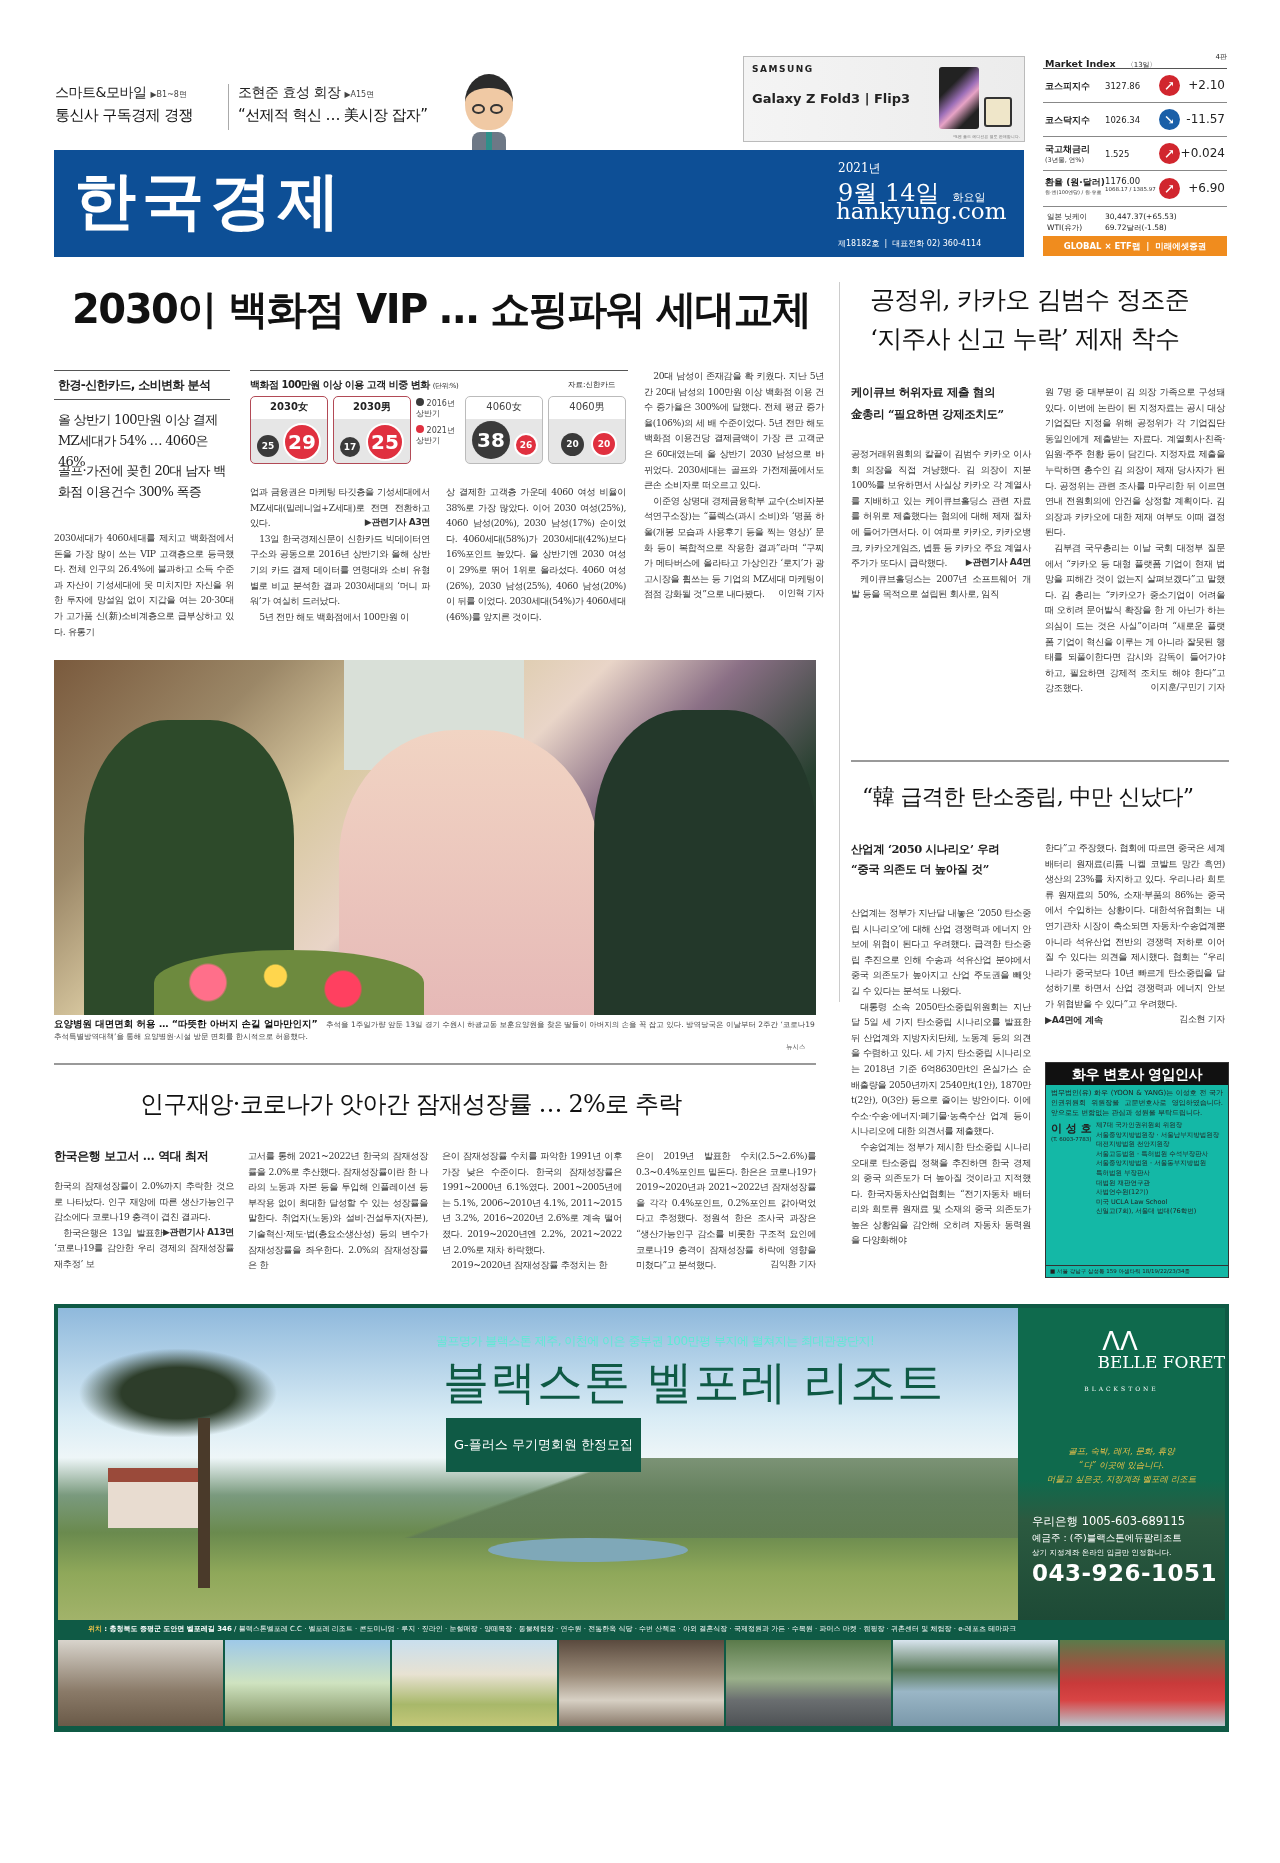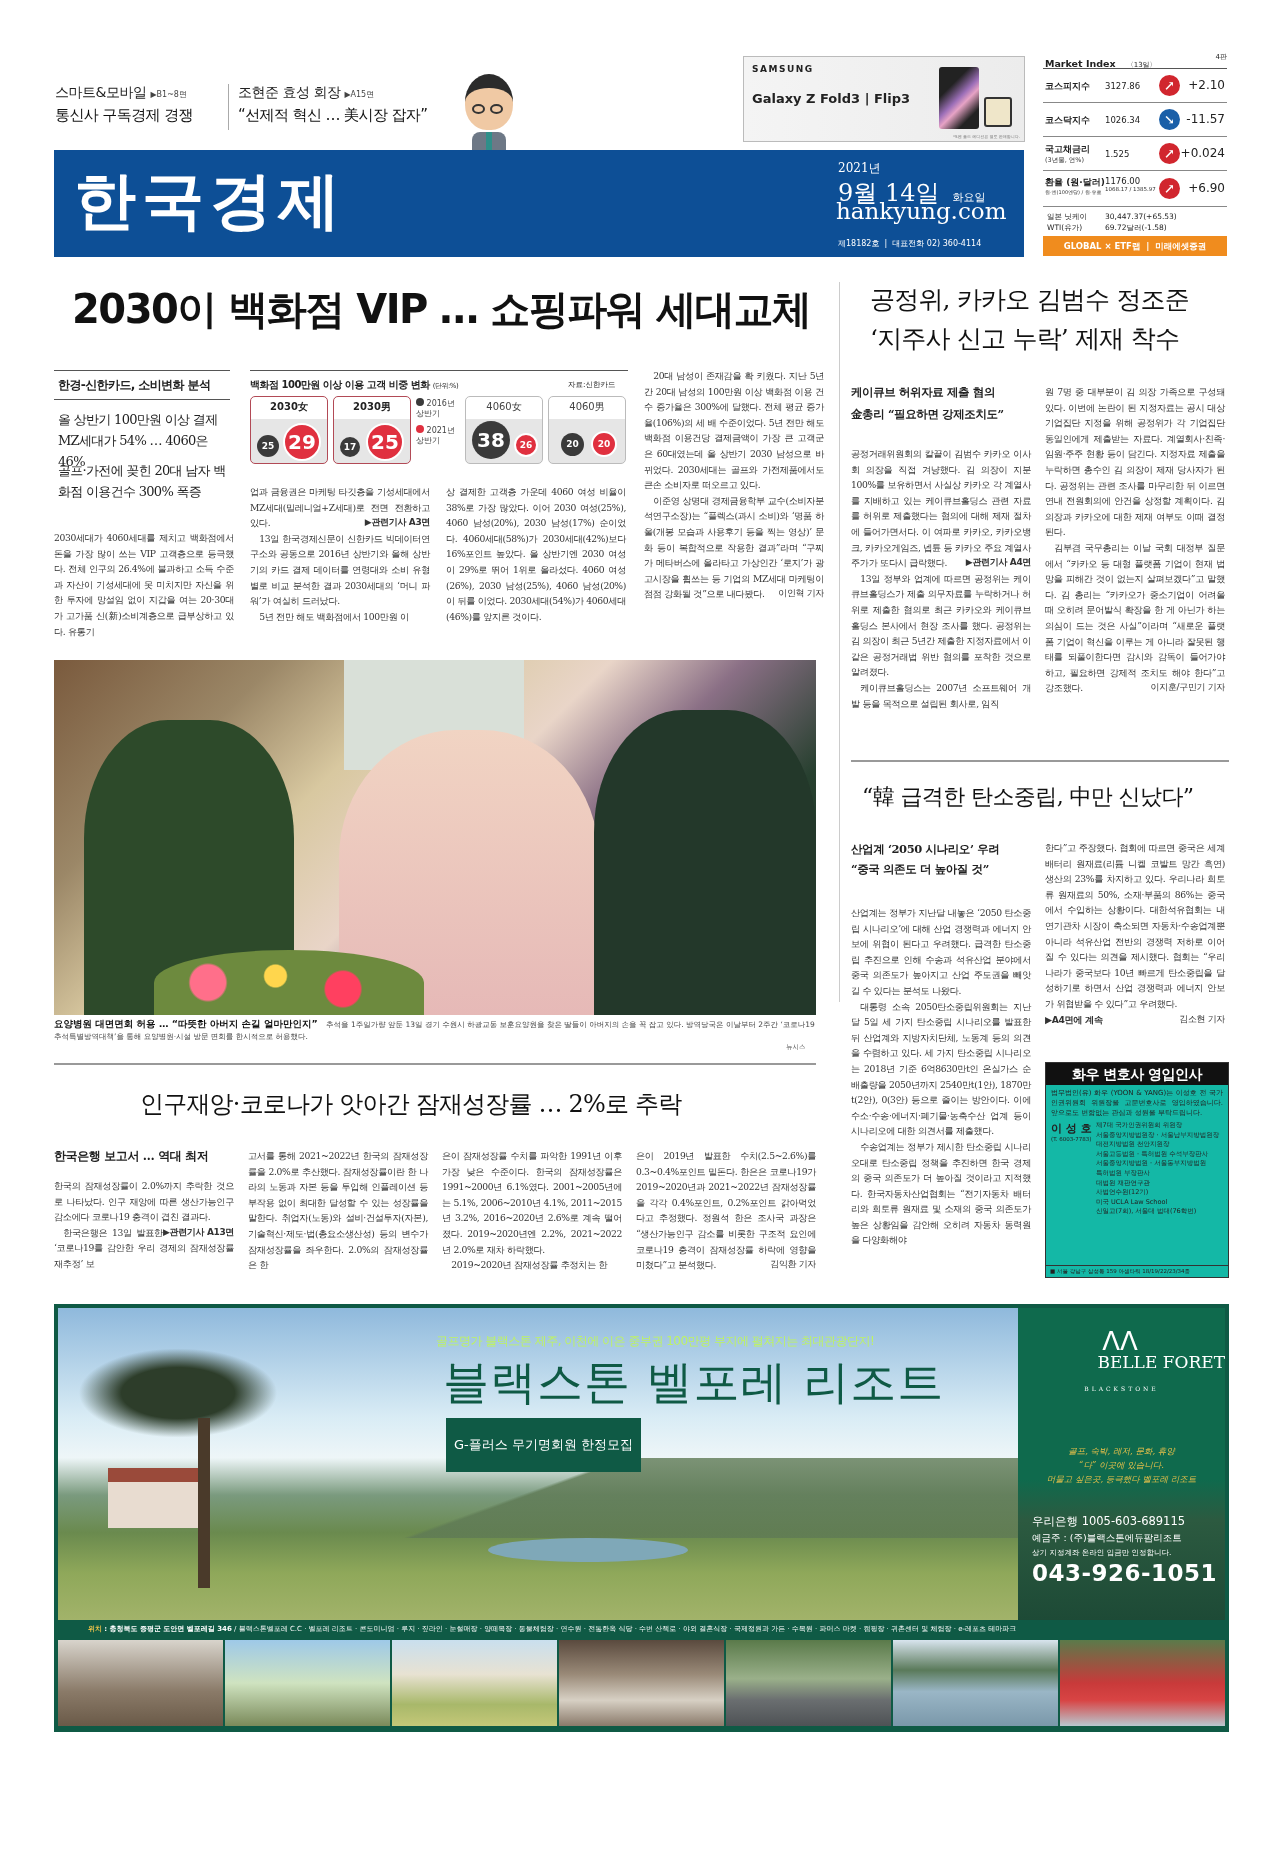--- a/index.html
+++ b/index.html
@@ -202,21 +202,20 @@
 </div>
 <div class="abs sans" style="left:786px; top:1043px; font-size:6.5px; color:#555;">뉴시스</div>
 <div class="rule" style="left:54px; top:1063px; width:762px; height:2px; background:#999;"></div>
 
 <div class="abs serif" style="left:870px; top:283px; font-size:25px; letter-spacing:-0.8px; color:#111;">공정위, 카카오 김범수 정조준</div>
 <div class="abs serif" style="left:870px; top:322px; font-size:25px; letter-spacing:-0.8px; color:#111;">‘지주사 신고 누락’ 제재 착수</div>
 <div class="abs serif" style="left:851px; top:385px; font-size:11.5px; font-weight:bold; letter-spacing:-0.4px;">케이큐브 허위자료 제출 혐의</div>
 <div class="abs serif" style="left:851px; top:407px; font-size:11.5px; font-weight:bold; letter-spacing:-0.4px;">金총리 “필요하면 강제조치도”</div>
 <div class="abs body-text" style="left:851px; top:446px; width:180px;">
   <p class="noindent"><span>공정거래위원회의 칼끝이 김범수 카카오 이사회 의장을 직접 겨냥했다. 김 의장이 지분 100%를 보유하면서 사실상 카카오 각 계열사를 지배하고 있는 케이큐브홀딩스 관련 자료를 허위로 제출했다는 혐의에 대해 제재 절차에 들어가면서다. 이 여파로 카카오, 카카오뱅크, 카카오게임즈, 넵튠 등 카카오 주요 계열사 주가가 또다시 급락했다.</span> <span class="related">▶관련기사 A4면</span></p>
-  <p>13일 정부와 업계에 따르면 공정위는 케이큐브홀딩스가 제출 의무자료를 누락하거나 허위로 제출한 혐의로 최근 카카오와 케이큐브홀딩스 본사에서 현장 조사를 했다. 공정위는 김 의장이 최근 5년간 제출한 지정자료에서 이 같은 공정거래법 위반 혐의를 포착한 것으로 알려졌다.</p>
   <p>케이큐브홀딩스는 2007년 소프트웨어 개발 등을 목적으로 설립된 회사로, 임직</p>
 </div>
 <div class="abs body-text" style="left:1045px; top:384px; width:180px;">
   <p class="noindent">원 7명 중 대부분이 김 의장 가족으로 구성돼 있다. 이번에 논란이 된 지정자료는 공시 대상 기업집단 지정을 위해 공정위가 각 기업집단 동일인에게 제출받는 자료다. 계열회사·친족·임원·주주 현황 등이 담긴다. 지정자료 제출을 누락하면 총수인 김 의장이 제재 당사자가 된다. 공정위는 관련 조사를 마무리한 뒤 이르면 연내 전원회의에 안건을 상정할 계획이다. 김 의장과 카카오에 대한 제재 여부도 이때 결정된다.</p>
   <p><span>김부겸 국무총리는 이날 국회 대정부 질문에서 “카카오 등 대형 플랫폼 기업이 현재 법망을 피해간 것이 없는지 살펴보겠다”고 말했다. 김 총리는 “카카오가 중소기업이 어려울 때 오히려 문어발식 확장을 한 게 아닌가 하는 의심이 드는 것은 사실”이라며 “새로운 플랫폼 기업이 혁신을 이루는 게 아니라 잘못된 행태를 되풀이한다면 감시와 감독이 들어가야 하고, 필요하면 강제적 조치도 해야 한다”고 강조했다.</span> <span class="byline">이지훈/구민기 기자</span></p>
 </div>
 <div class="rule" style="left:851px; top:760px; width:378px; height:2px; background:#999;"></div>
 
 <div class="abs serif" style="left:862px; top:782px; font-size:22px; letter-spacing:-0.6px; color:#111;">“韓 급격한 탄소중립, 中만 신났다”</div>
 <div class="abs serif" style="left:851px; top:842px; font-size:11.5px; font-weight:bold; letter-spacing:-0.4px;">산업계 ‘2050 시나리오’ 우려</div>
@@ -271,32 +270,32 @@
 </div>
 
 <div class="abs ad-frame" style="left:54px; top:1304px; width:1175px; height:428px;">
   <div style="position:absolute; left:0; top:0; width:960px; height:312px; background:linear-gradient(180deg,#8fb9dc 0%,#d9ecf5 35%,#eef6f8 48%,#7a9a7e 60%,#6a8a4e 72%,#8fa85a 85%,#a2b36a 100%);">
     <div style="position:absolute; left:20px; top:40px; width:200px; height:90px; background:radial-gradient(ellipse at center,#2d3d2a 40%,transparent 70%);"></div>
     <div style="position:absolute; left:140px; top:110px; width:12px; height:170px; background:#4a3a2a;"></div>
     <div style="position:absolute; left:50px; top:160px; width:90px; height:60px; background:#e8dcd0; border-top:14px solid #9a4a3a;"></div>
     <div style="position:absolute; left:430px; top:230px; width:200px; height:24px; background:#7fa8b8; border-radius:50%;"></div>
     <div style="position:absolute; left:300px; top:150px; width:660px; height:80px; background:linear-gradient(160deg,transparent 30%,#5f7a55 31%); opacity:0.8;"></div>
   </div>
-  <div class="sans" style="position:absolute; left:378px; top:25px; font-size:12px; color:#bef264; letter-spacing:-0.5px;">골프명가 블랙스톤 제주, 이천에 이은 중부권 100만평 부지에 펼쳐지는 최대관광단지!</div>
+  <div class="sans" style="position:absolute; left:378px; top:25px; font-size:12px; color:#5eead4; letter-spacing:-0.5px;">골프명가 블랙스톤 제주, 이천에 이은 중부권 100만평 부지에 펼쳐지는 최대관광단지!</div>
   <div class="sans" style="position:absolute; left:385px; top:44px; font-size:46px; color:#0f5a45; letter-spacing:1px;">블랙스톤 벨포레 리조트</div>
   <div class="sans" style="position:absolute; left:388px; top:110px; background:#0f5a45; color:#fff; font-size:13px; padding:18px 8px;">G-플러스 무기명회원 한정모집</div>
 
   <div style="position:absolute; left:960px; top:0; width:207px; height:312px; background:linear-gradient(#0f6a4d 0%,#0f6a4d 55%,#2c5a40 68%,#1d4a36 100%);">
     <div style="position:absolute; left:70px; top:18px; width:64px; height:30px; color:#fff; font-size:26px; text-align:center; line-height:30px; font-family:'DejaVu Serif',serif;">ᐱᐱ</div>
     <div class="serif" style="position:absolute; left:0; right:0; top:44px; text-align:right; color:#fff; font-size:17px;">BELLE FORET</div>
     <div class="serif" style="position:absolute; left:0; right:0; top:77px; text-align:center; color:#fff; font-size:6px; letter-spacing:3px;">BLACKSTONE</div>
     <div class="serif" style="position:absolute; left:0; right:0; top:100px; text-align:center; color:#e7c04a; font-size:8.5px; line-height:14px; font-style:italic;margin-top:36px;">
       <div>골프, 숙박, 레저, 문화, 휴양</div>
       <div>“다” 이곳에 있습니다.</div>
-      <div>머물고 싶은곳, 등극했다 벨포레 리조트</div>
+      <div>머물고 싶은곳, 지정계좌 벨포레 리조트</div>
     </div>
     <div class="sans" style="position:absolute; left:14px; top:206px; color:#fff; font-size:11.5px;">우리은행 1005-603-689115</div>
     <div class="sans" style="position:absolute; left:14px; top:224px; color:#fff; font-size:9.5px;">예금주 : (주)블랙스톤에듀팜리조트</div>
     <div class="sans" style="position:absolute; left:14px; top:240px; color:#fff; font-size:7.5px;">상기 지정계좌 온라인 입금만 인정합니다.</div>
     <div class="sans" style="position:absolute; left:14px; top:252px; color:#fff; font-size:23px; font-weight:bold; letter-spacing:0.5px;">043-926-1051</div>
   </div>
 
   <div class="sans" style="position:absolute; left:0; top:312px; width:1167px; height:18px; background:#0f5a45; color:#fff; font-size:7px; line-height:18px; white-space:nowrap; overflow:hidden; padding-left:30px;">
     <span style="color:#e7c04a; font-weight:bold;">위치</span>
     <span style="font-weight:bold;"> : </span>

